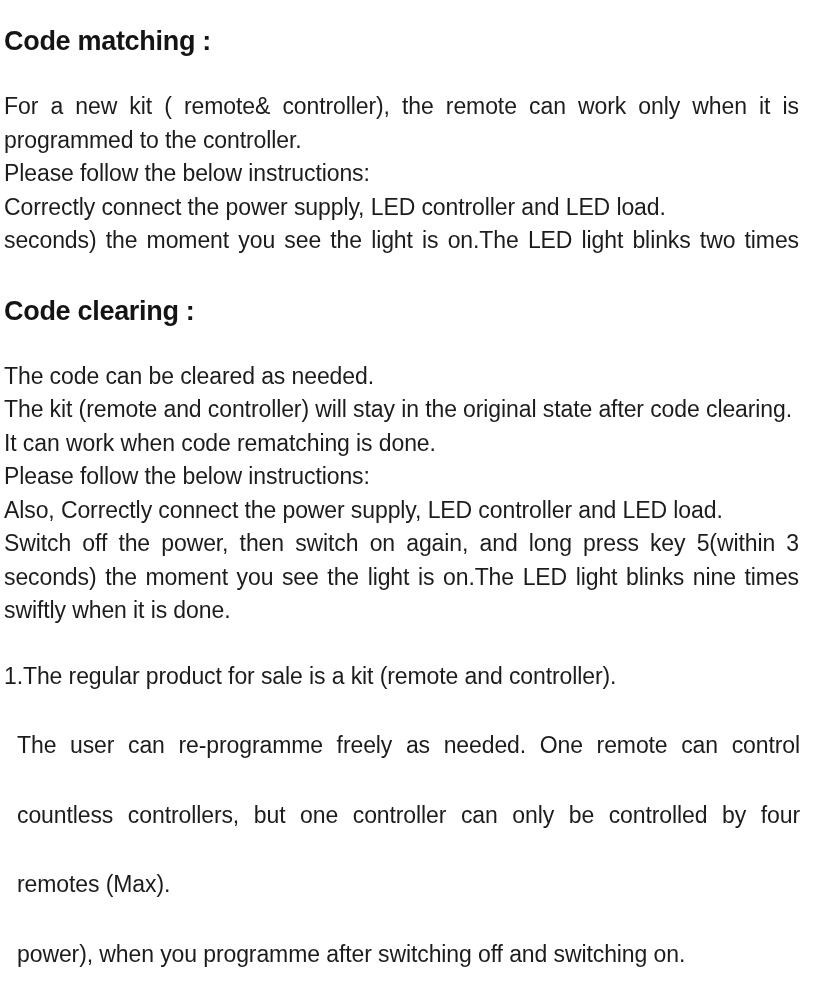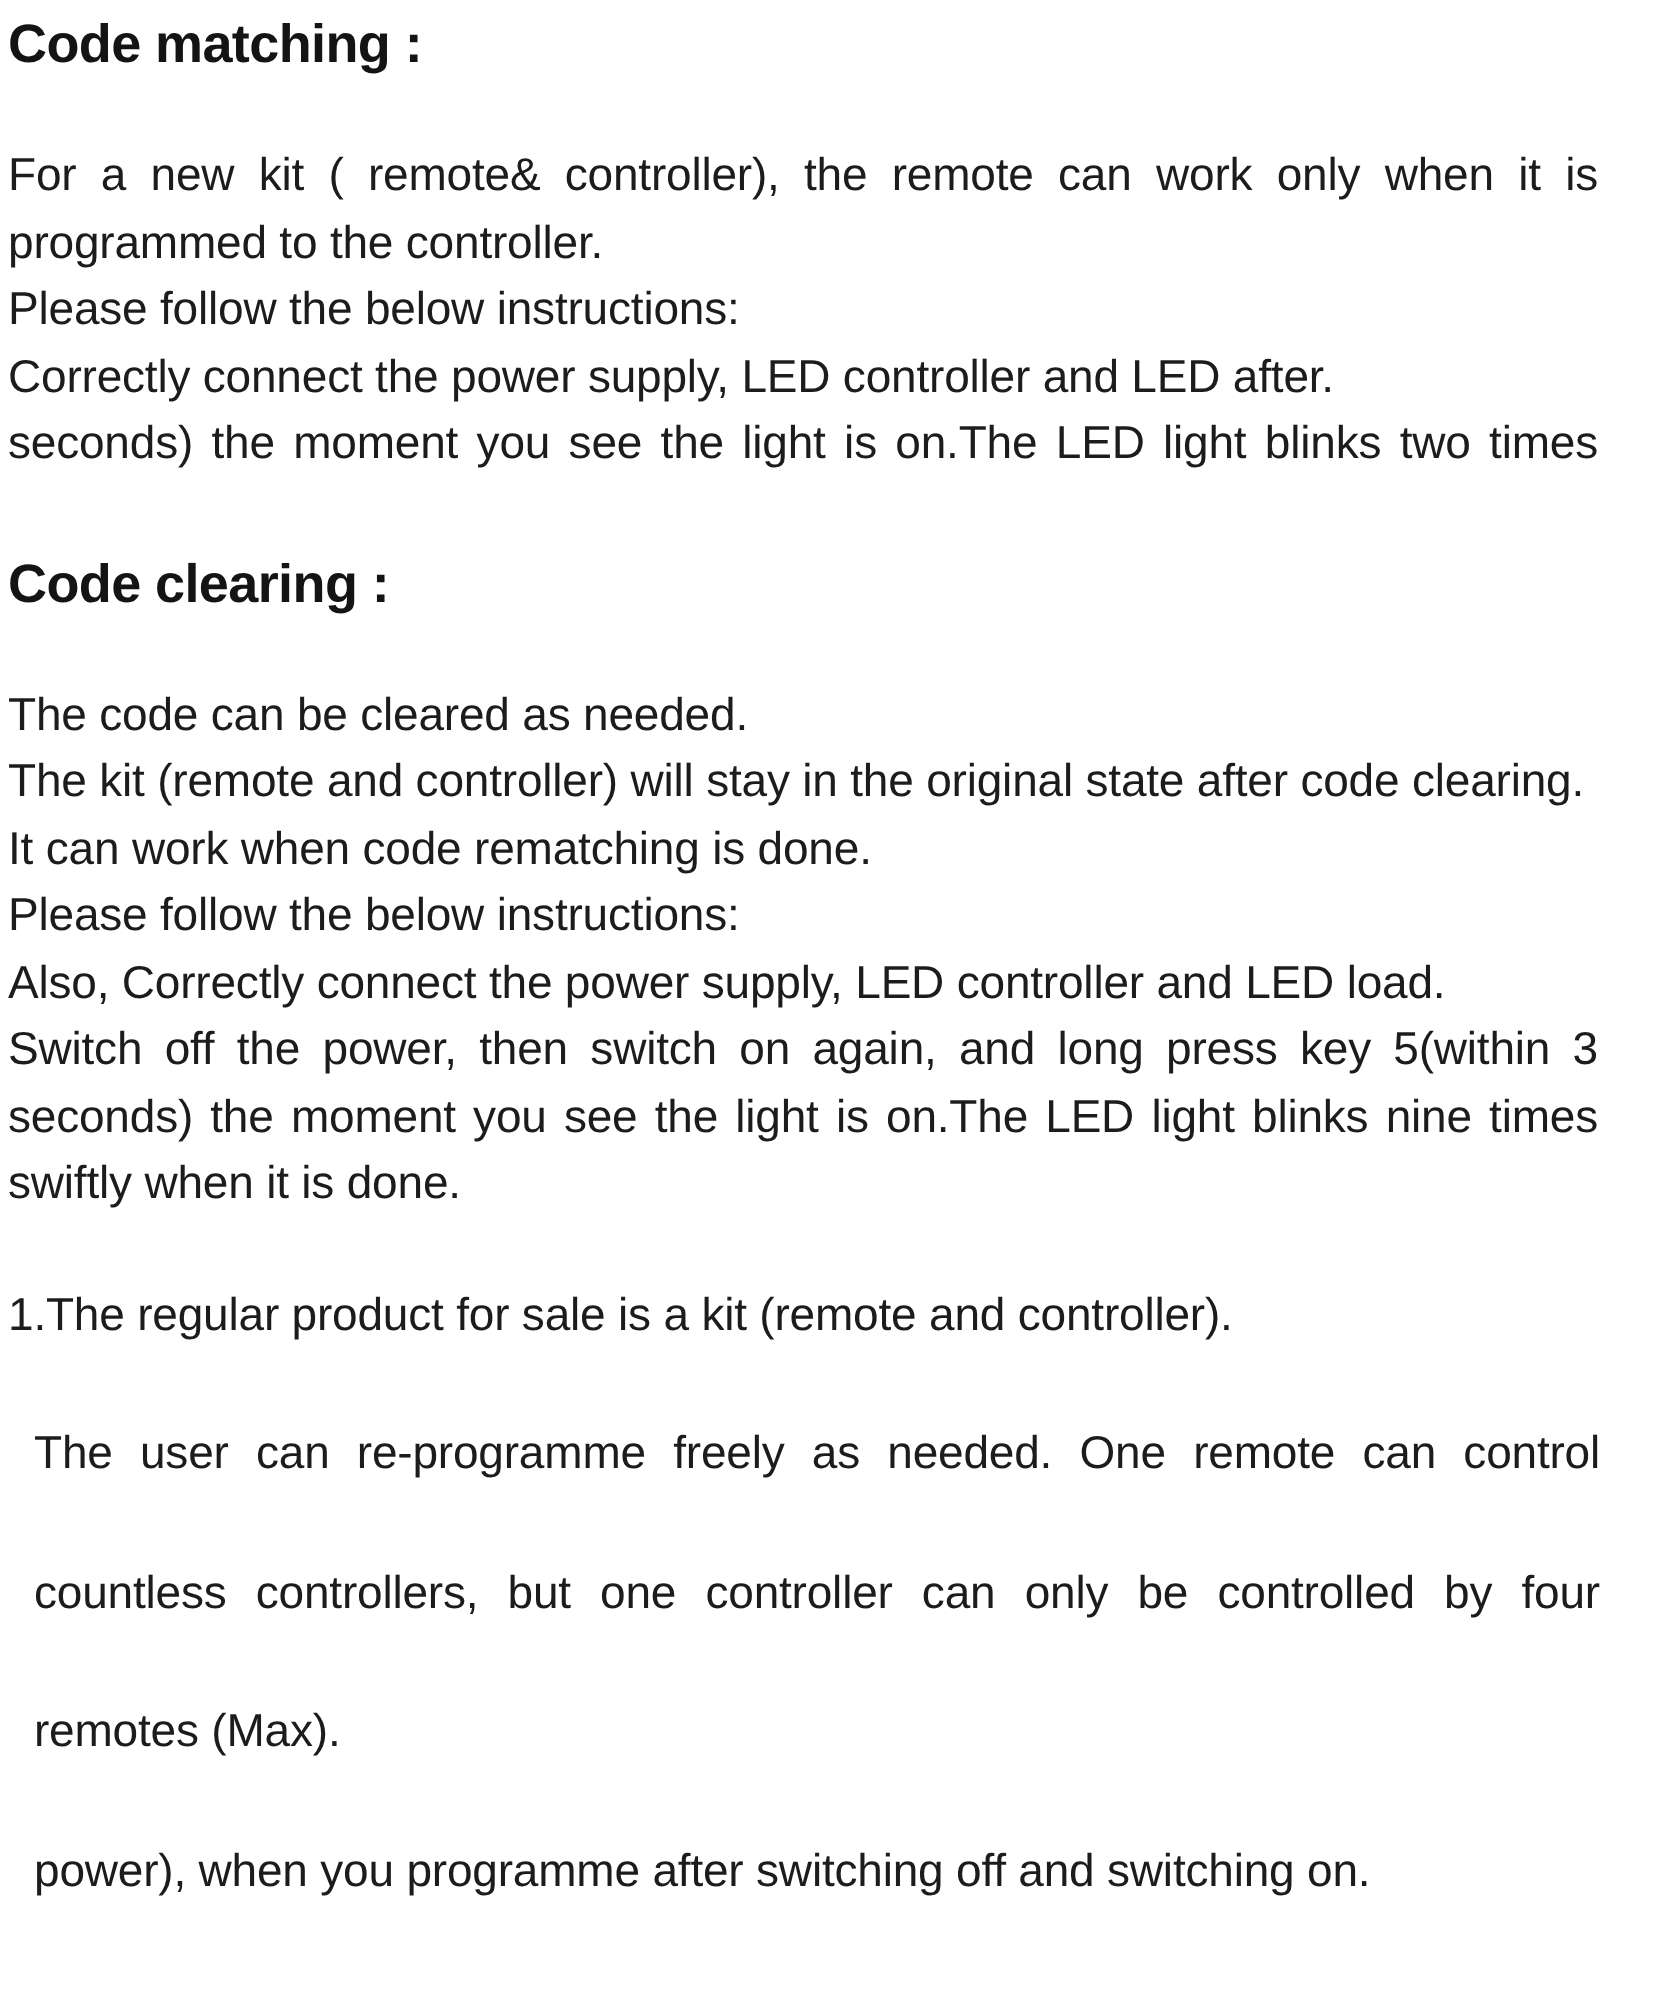--- a/index.html
+++ b/index.html
@@ -10,21 +10,21 @@
   body {
     width: 833px;
     height: 1000px;
     overflow: hidden;
     font-family: "Liberation Sans", "DejaVu Sans", sans-serif;
   }
   .page {
     box-sizing: border-box;
     width: 749px;
     height: 1000px;
-    padding: 5px 0 0 4px;
+    padding: 24px 0 0 4px;
     color: #1c1c1c;
     border-radius: 30px;
   }
   .hd {
     margin: 36px 0 0 0;
     font-size: 27px;
     font-weight: bold;
     line-height: 34px;
     letter-spacing: -0.3px;
     color: #141414;
@@ -62,21 +62,21 @@
 <body>
 
 <div class="page">
 
   <section>
     <h2 class="hd">Code matching :</h2>
     <div class="body-block">
       <div class="line j">For a new kit ( remote&amp; controller), the remote can work only when it is</div>
       <div class="line">programmed to the controller.</div>
       <div class="line">Please follow the below instructions:</div>
-      <div class="line">Correctly connect the power supply, LED controller and LED after.</div>
+      <div class="line">Correctly connect the power supply, LED controller and LED load.</div>
       <div class="line j">seconds) the moment you see the light is on.The LED light blinks two times</div>
     </div>
   </section>
 
   <section>
     <h2 class="hd">Code clearing :</h2>
     <div class="body-block">
       <div class="line">The code can be cleared as needed.</div>
       <div class="line">The kit (remote and controller) will stay in the original state after code clearing.</div>
       <div class="line">It can work when code rematching is done.</div>

